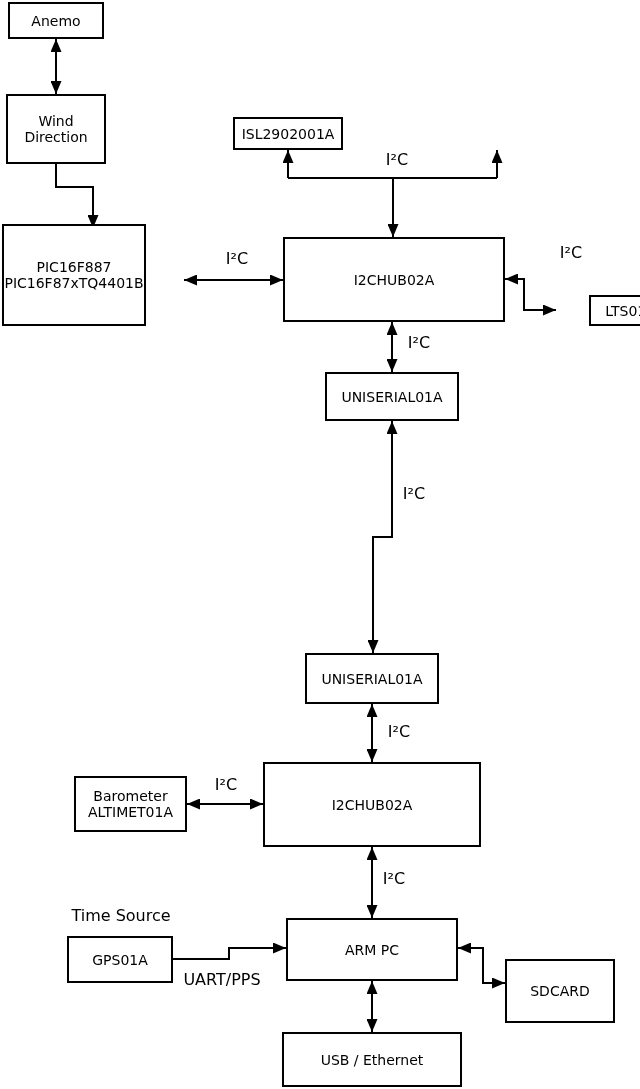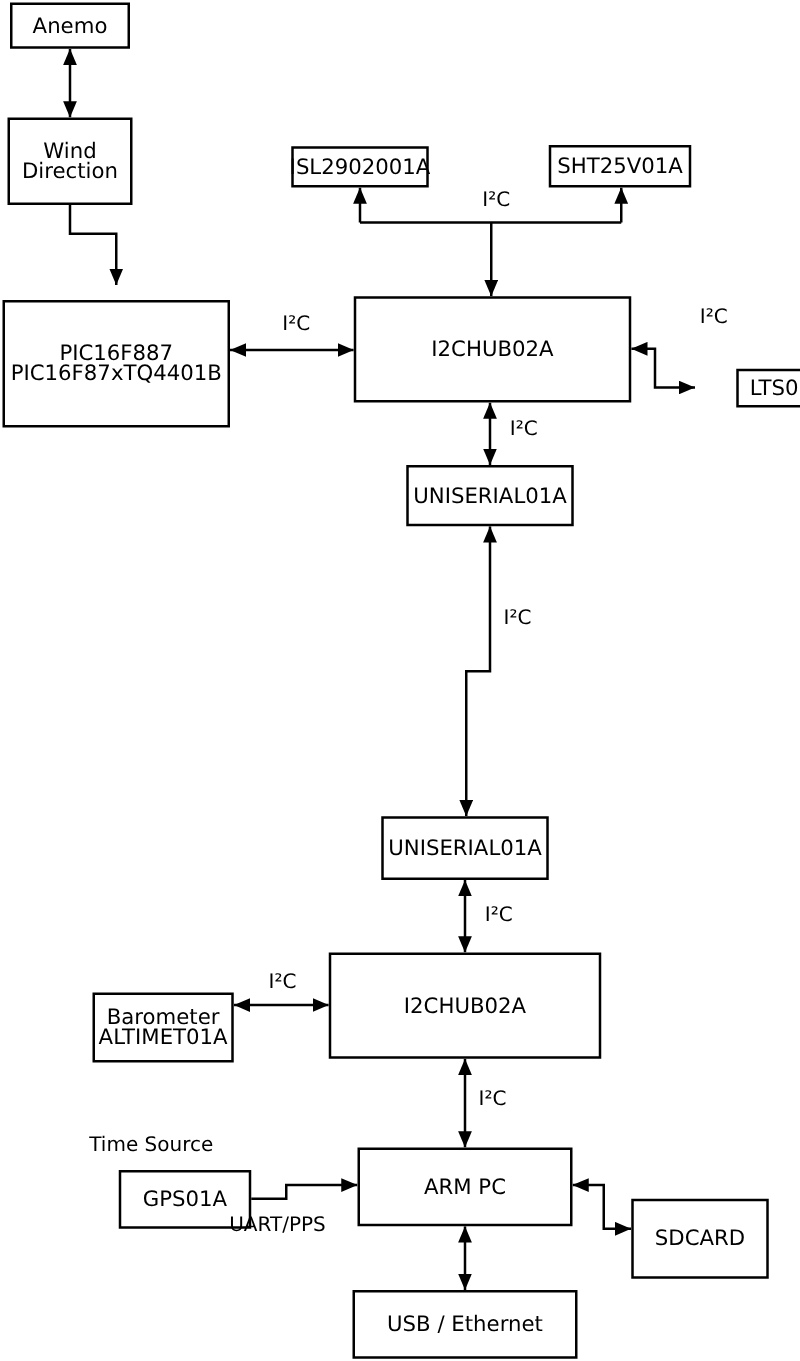--- a/index.html
+++ b/index.html
@@ -28,21 +28,21 @@
     position: absolute;
     box-sizing: border-box;
     border: 2px solid #000000;
     background: #ffffff;
     display: flex;
     align-items: center;
     justify-content: center;
     text-align: center;
   }
   .node-label {
-    font-size: 17px;
+    font-size: 14px;
     line-height: 16px;
     white-space: nowrap;
   }
   .edge-label, .free-label {
     position: absolute;
     transform: translate(-50%, -50%);
     font-size: 16px;
     line-height: 14px;
     white-space: nowrap;
     background: transparent;
@@ -87,34 +87,29 @@
       <div class="node-label">
         <div>Anemo</div>
       </div>
     </div>
     <div class="node" style="left: 6px; top: 94px; width: 100px; height: 70px;">
       <div class="node-label">
         <div>Wind</div>
         <div>Direction</div>
       </div>
     </div>
-    <div class="node" style="left: 2px; top: 240px; width: 182px; height: 102px; text-align: center;">
+    <div class="node" style="left: 2px; top: 224px; width: 144px; height: 102px; text-align: center;">
       <div class="node-label">
         <div>PIC16F887</div>
         <div>PIC16F87xTQ4401B</div>
       </div>
     </div>
     <div class="node" style="left: 233px; top: 117px; width: 110px; height: 33px;">
       <div class="node-label">
         <div>ISL2902001A</div>
-      </div>
-    </div>
-    <div class="node" style="left: 439px; top: 116px; width: 114px; height: 34px;">
-      <div class="node-label">
-        <div>SHT25V01A</div>
       </div>
     </div>
     <div class="node" style="left: 283px; top: 237px; width: 222px; height: 85px;">
       <div class="node-label">
         <div>I2CHUB02A</div>
       </div>
     </div>
     <div class="node" style="left: 589px; top: 295px; width: 83px; height: 31px;">
       <div class="node-label">
         <div>LTS01A</div>
@@ -128,32 +123,32 @@
     <div class="node" style="left: 305px; top: 653px; width: 134px; height: 51px;">
       <div class="node-label">
         <div>UNISERIAL01A</div>
       </div>
     </div>
     <div class="node" style="left: 263px; top: 762px; width: 218px; height: 85px;">
       <div class="node-label">
         <div>I2CHUB02A</div>
       </div>
     </div>
-    <div class="node" style="left: 74px; top: 776px; width: 113px; height: 56px; margin-top: 18px;">
+    <div class="node" style="left: 74px; top: 776px; width: 113px; height: 56px;">
       <div class="node-label">
         <div>Barometer</div>
         <div>ALTIMET01A</div>
       </div>
     </div>
     <div class="node" style="left: 286px; top: 918px; width: 172px; height: 63px;">
       <div class="node-label">
         <div>ARM PC</div>
       </div>
     </div>
-    <div class="node" style="left: 67px; top: 936px; width: 106px; height: 47px; margin-left: 28px;">
+    <div class="node" style="left: 67px; top: 936px; width: 106px; height: 47px;">
       <div class="node-label">
         <div>GPS01A</div>
       </div>
     </div>
     <div class="node" style="left: 505px; top: 959px; width: 110px; height: 64px;">
       <div class="node-label">
         <div>SDCARD</div>
       </div>
     </div>
     <div class="node" style="left: 282px; top: 1032px; width: 180px; height: 55px;">

